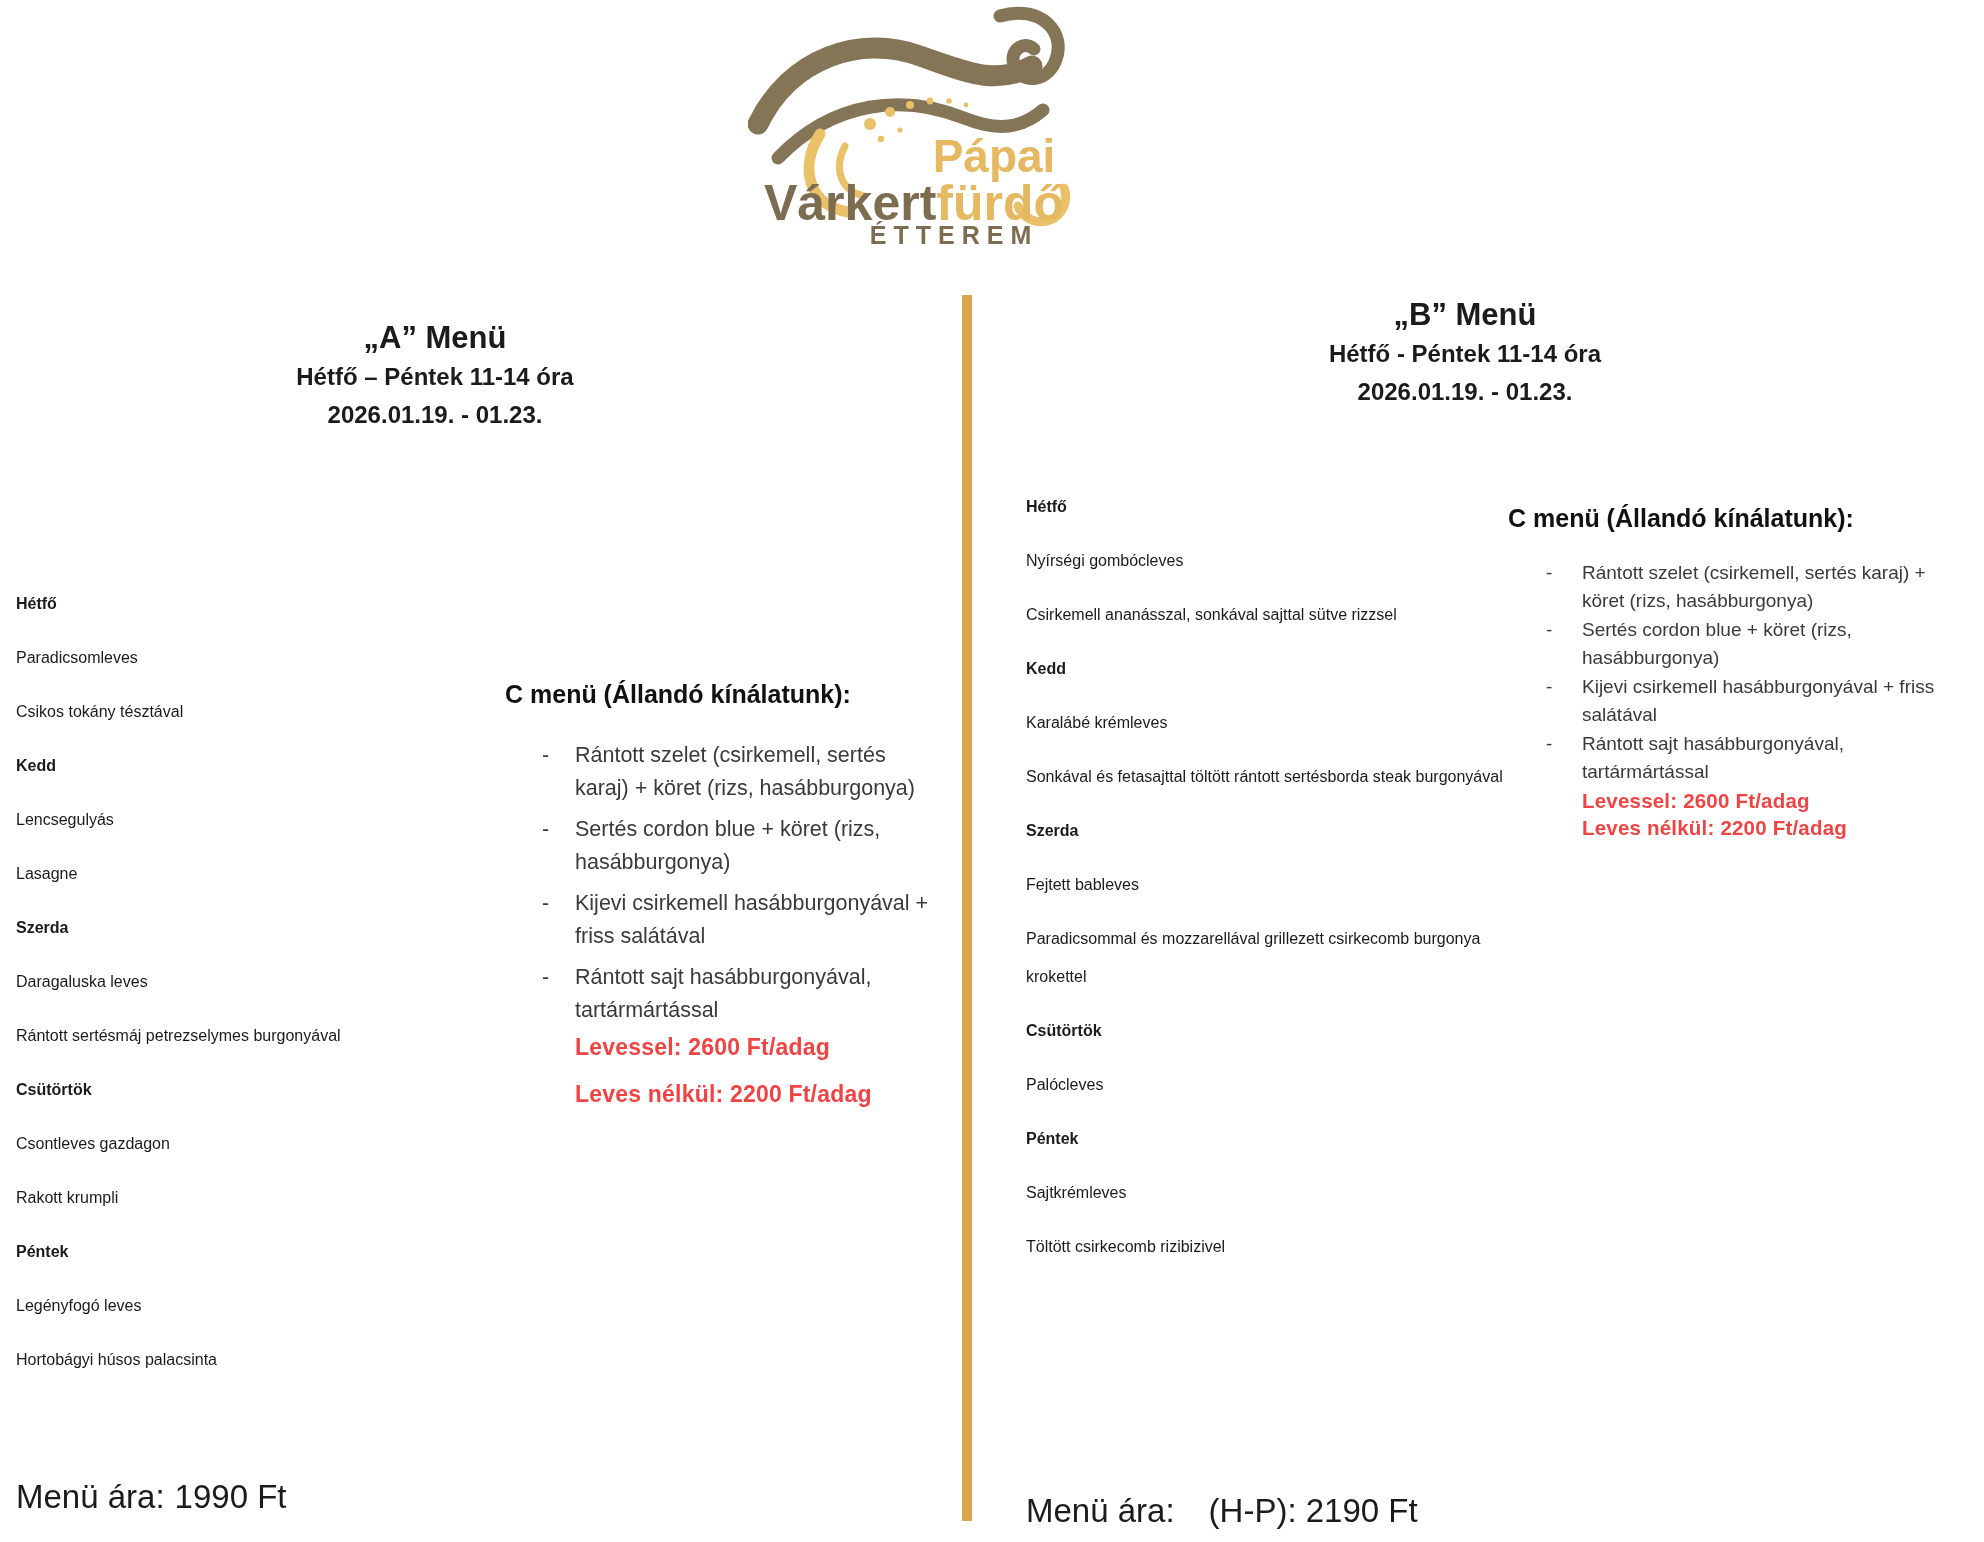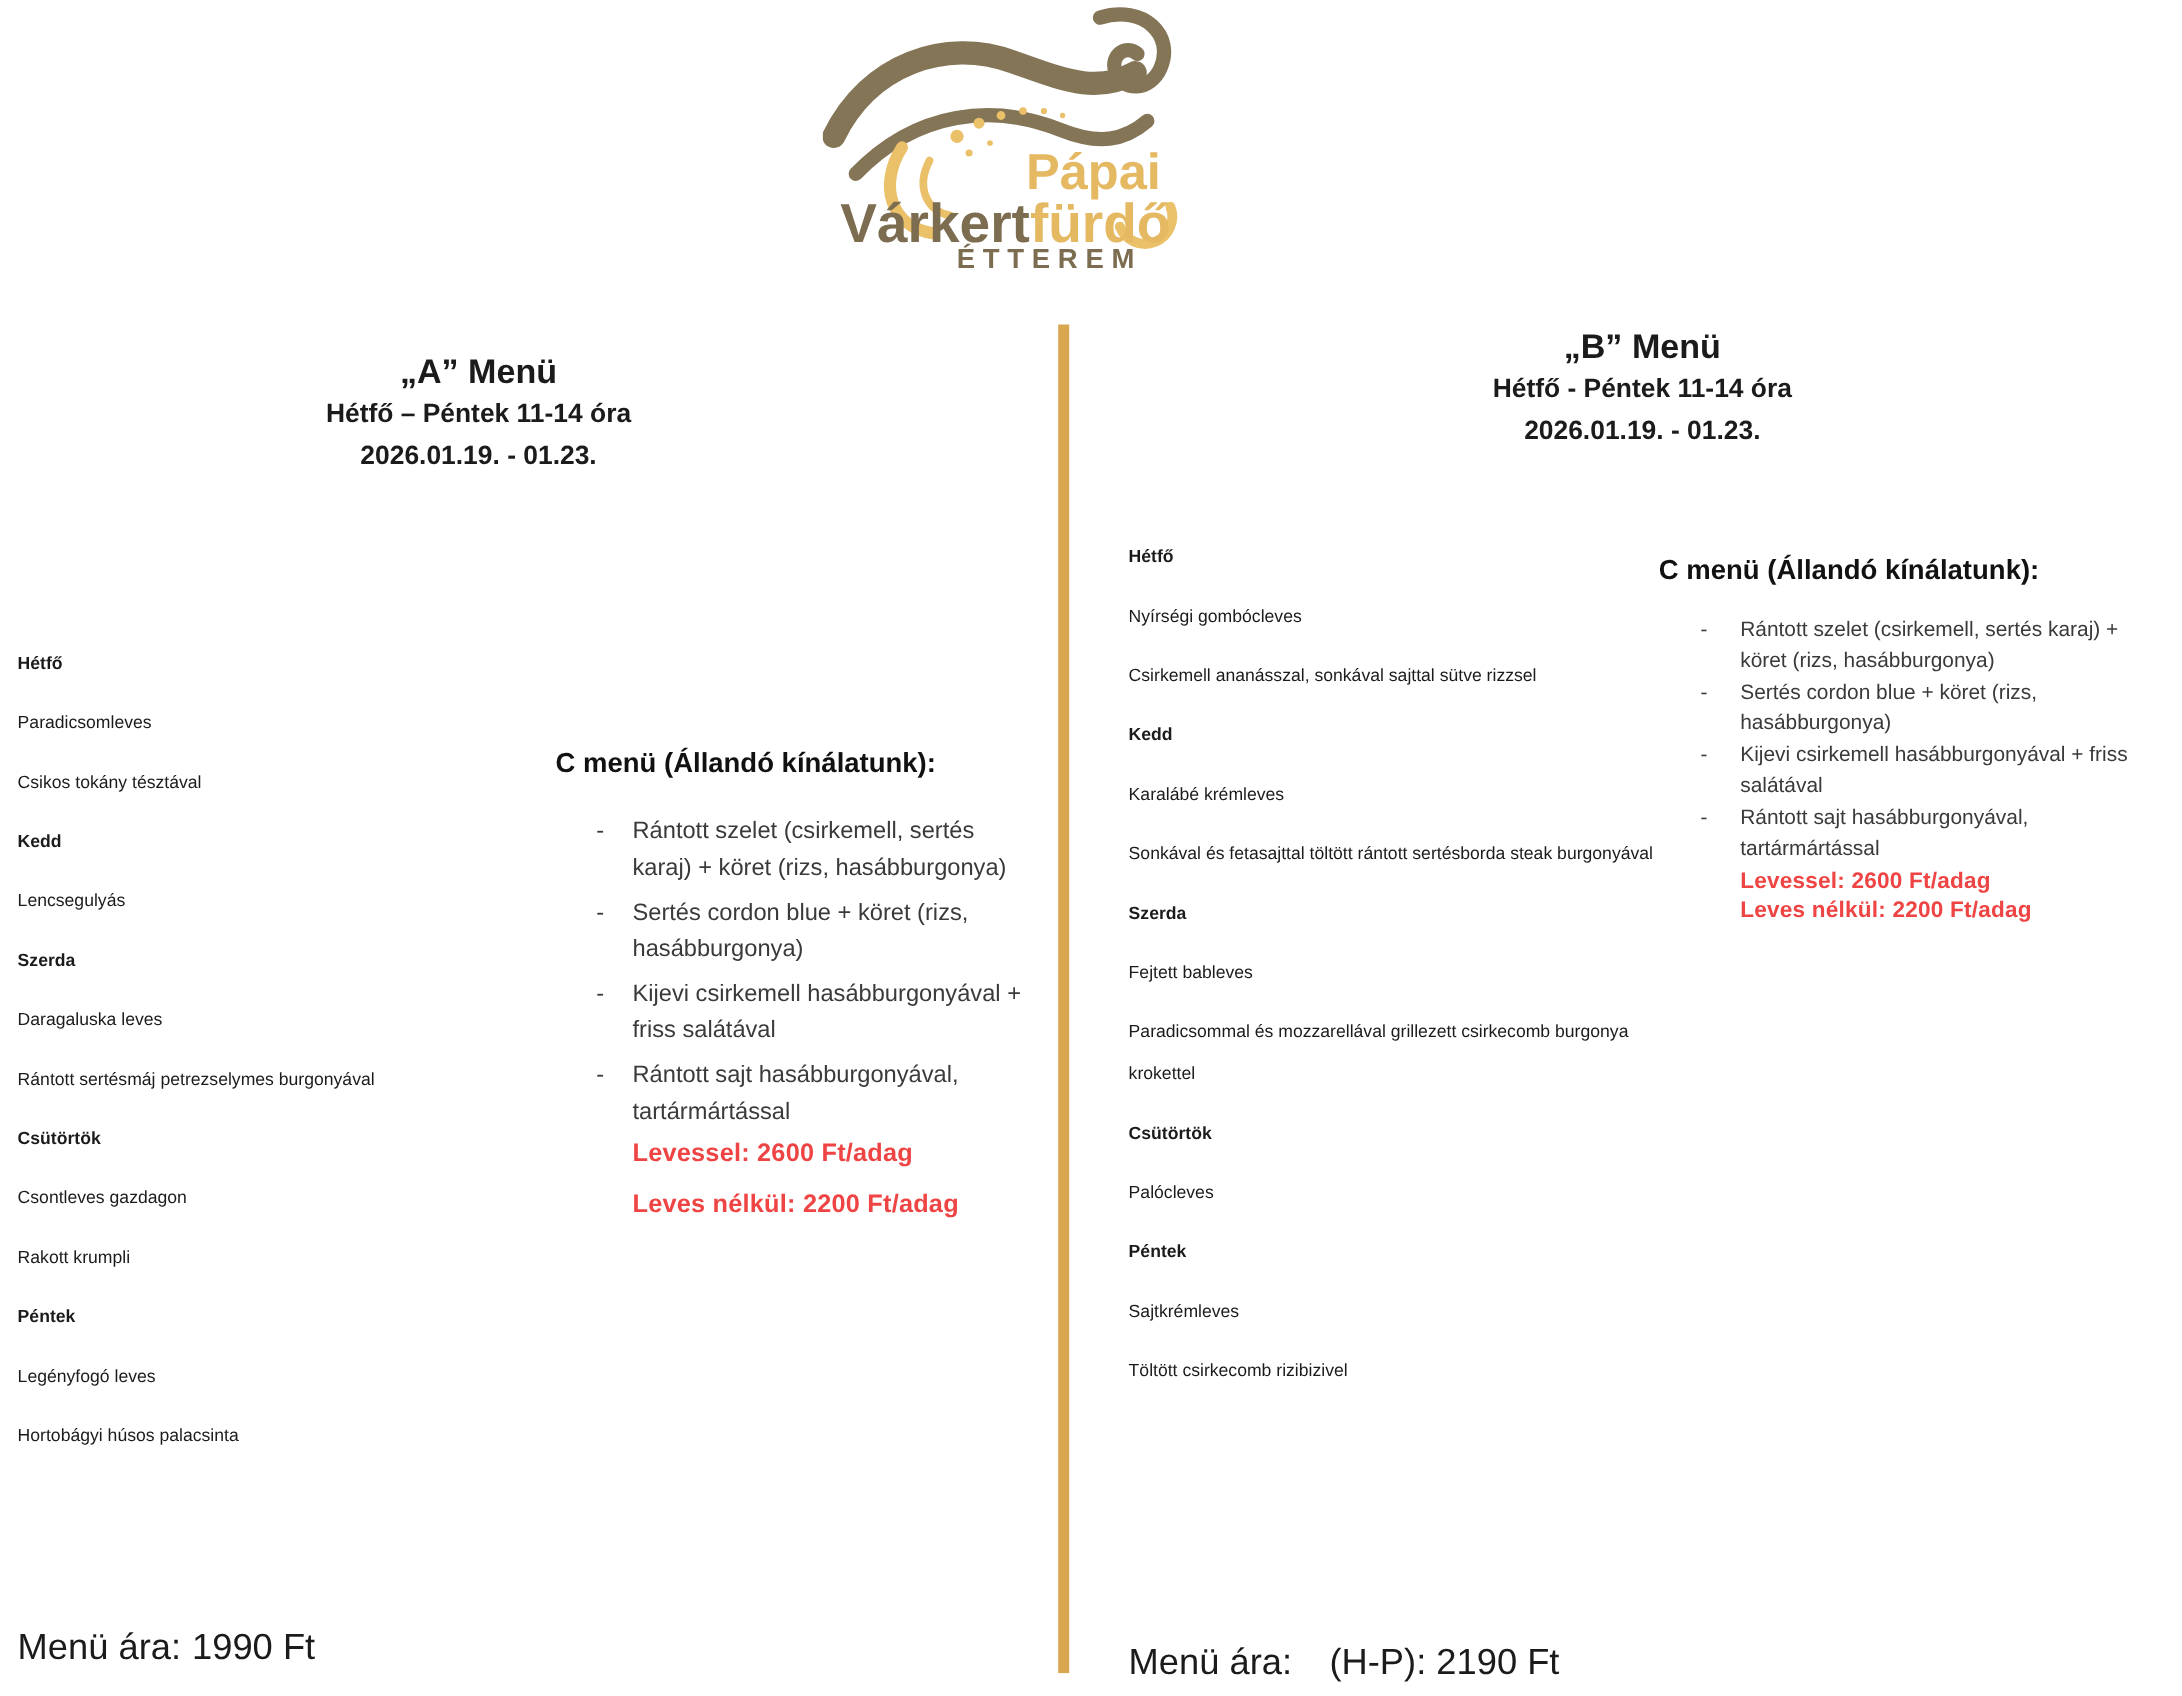--- a/index.html
+++ b/index.html
@@ -12,21 +12,21 @@
 
   
   #logo { left:748px; top:6px; width:344px; height:248px; }
 
   
   .title-block { text-align:center; }
   .menu-title { font-size:31px; font-weight:bold; line-height:40px; }
   .menu-sub   { font-size:24px; font-weight:bold; line-height:38px; }
   .menu-dates { font-size:24px; font-weight:bold; line-height:38px; }
   #menu-a-titles { left:135px; top:318px; width:600px; }
-  #menu-b-titles { left:1208px; top:295px; width:570px; }
+  #menu-b-titles { left:1180px; top:295px; width:570px; }
 
   
   .week-list { font-size:16px; }
   .week-list .entry { line-height:38px; margin-bottom:16px; }
   .week-list .entry.day { font-weight:bold; }
   #week-a { left:16px;  top:585px; width:450px; }
   #week-b { left:1026px; top:488px; width:480px; }
 
   
   .cmenu-header { font-size:25px; font-weight:bold; color:#111111;margin-top:44px; }
@@ -94,20 +94,21 @@
   <div class="menu-dates">2026.01.19. - 01.23.</div>
 </div>
 
 <div id="week-a" class="abs week-list">
 
 <div class="entry day">Hétfő</div>
     <div class="entry dish">Paradicsomleves</div>
     <div class="entry dish">Csikos tokány tésztával</div>
     <div class="entry day">Kedd</div>
     <div class="entry dish">Lencsegulyás</div>
+    <div class="entry dish">Lasagne</div>
     <div class="entry day">Szerda</div>
     <div class="entry dish">Daragaluska leves</div>
     <div class="entry dish">Rántott sertésmáj petrezselymes burgonyával</div>
     <div class="entry day">Csütörtök</div>
     <div class="entry dish">Csontleves gazdagon</div>
     <div class="entry dish">Rakott krumpli</div>
     <div class="entry day">Péntek</div>
     <div class="entry dish">Legényfogó leves</div>
     <div class="entry dish">Hortobágyi húsos palacsinta</div>
   </div>

